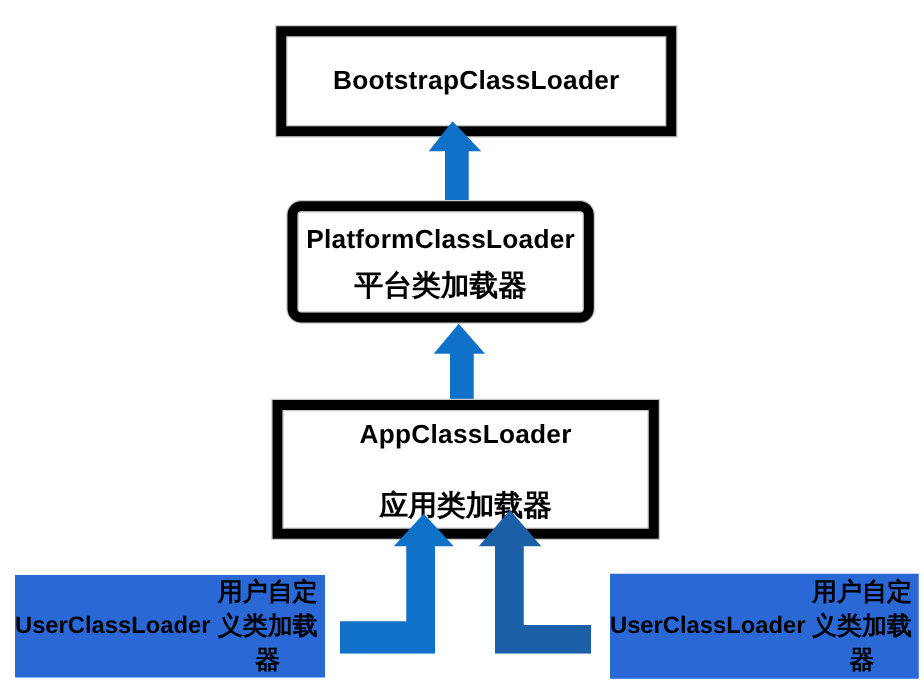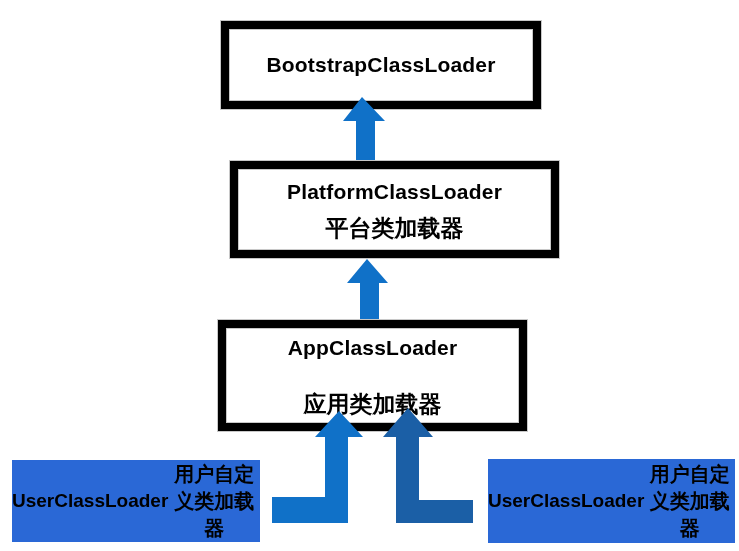--- a/index.html
+++ b/index.html
@@ -10,21 +10,21 @@
   
   .loader-box {
     position:absolute; box-sizing:border-box; background:#ffffff;
     border:8px solid #000; box-shadow:0 0 0 1px #c8c8c8, inset 0 0 0 1px #c8c8c8;
     display:flex; flex-direction:column; align-items:center; justify-content:center;
     text-align:center; color:#000;
   }
   .loader-box .en { font-weight:bold; font-size:21px; line-height:36px; letter-spacing:0.2px; }
   .loader-box .zh { font-weight:bold; font-size:23px; line-height:36px; }
   #box-bootstrap { left:221px; top:5px;   width:320px; height:88px;margin-top:16px; }
-  #box-platform  { left:230px; top:161px; width:329px; height:97px; }
+  #box-platform  { left:230px; top:161px; width:245px; height:97px;border-radius:11px; }
   #box-app       { left:218px; top:320px; width:309px; height:111px;gap:20px; }
 
   
   .user-box {
     position:absolute; box-sizing:border-box;
     display:flex; flex-direction:row; align-items:center; justify-content:center;
     text-align:center; color:#000;
   }
   .user-box .en { font-weight:bold; font-size:19px; line-height:26px; }
   .user-box .zh { font-weight:bold; font-size:20px; line-height:27px; }

